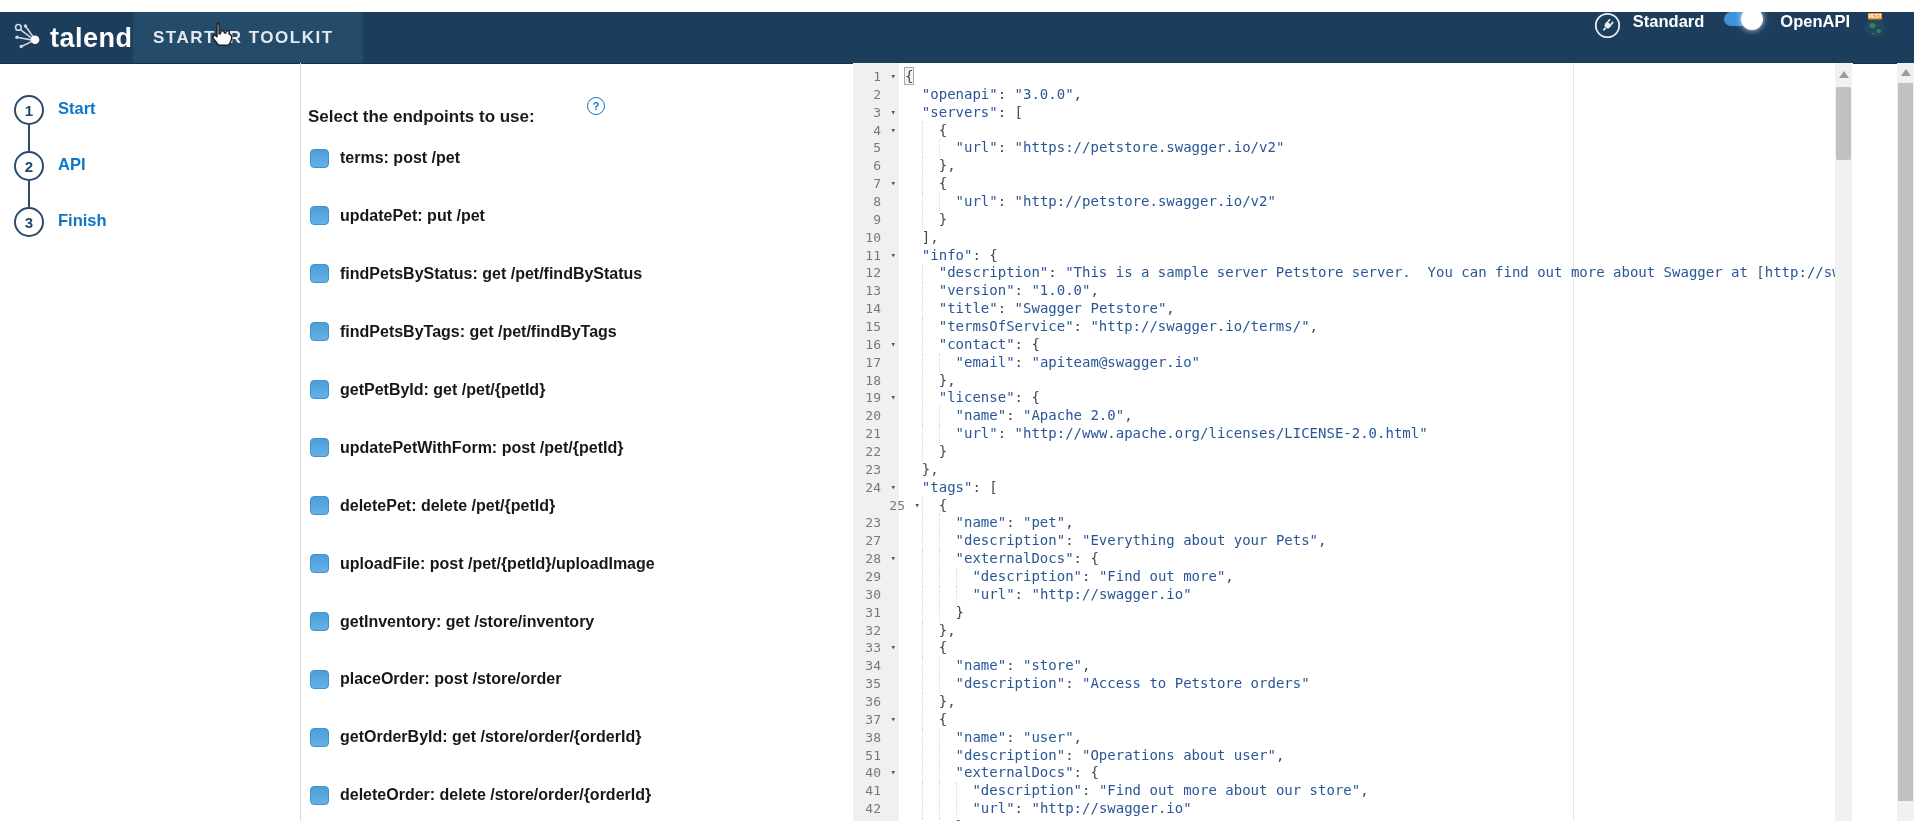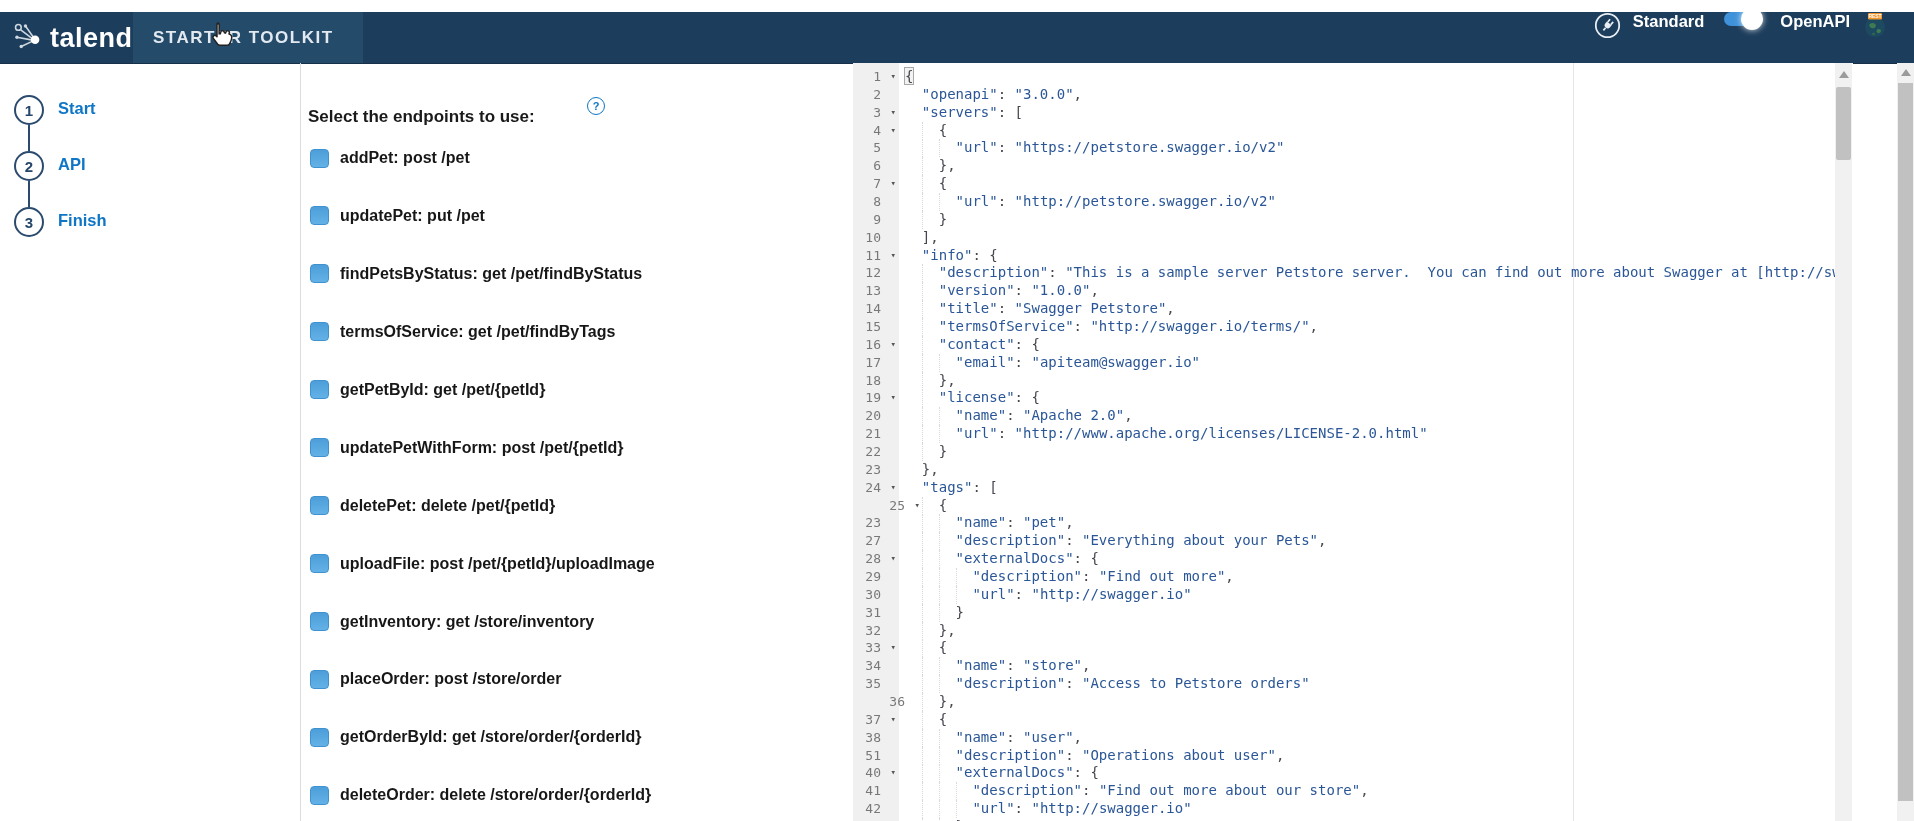--- a/index.html
+++ b/index.html
@@ -121,33 +121,33 @@
       <div class="step-circle" style="top: 195px;">3</div>
       <div class="step-label" style="top: 199px;">Finish</div>
     </nav>
 
   <div class="v-divider"></div>
   <h1 class="panel-title">Select the endpoints to use:</h1>
   <span class="help-icon">?</span>
   <div id="endpoint-list">
       <div class="endpoint-row" style="top: 136px;">
         <span class="cb"></span>
-        <span class="endpoint-label">addPet: post /pet</span>
+        <span class="endpoint-label">terms: post /pet</span>
       </div>
       <div class="endpoint-row" style="top: 193.94px;">
         <span class="cb"></span>
         <span class="endpoint-label">updatePet: put /pet</span>
       </div>
       <div class="endpoint-row" style="top: 251.88px;">
         <span class="cb"></span>
         <span class="endpoint-label">findPetsByStatus: get /pet/findByStatus</span>
       </div>
       <div class="endpoint-row" style="top: 309.82px;">
         <span class="cb"></span>
-        <span class="endpoint-label">termsOfService: get /pet/findByTags</span>
+        <span class="endpoint-label">findPetsByTags: get /pet/findByTags</span>
       </div>
       <div class="endpoint-row" style="top: 367.76px;">
         <span class="cb"></span>
         <span class="endpoint-label">getPetById: get /pet/{petId}</span>
       </div>
       <div class="endpoint-row" style="top: 425.7px;">
         <span class="cb"></span>
         <span class="endpoint-label">updatePetWithForm: post /pet/{petId}</span>
       </div>
       <div class="endpoint-row" style="top: 483.64px;">
@@ -287,21 +287,21 @@
         <div class="gutter-row" style="top: 576.424px;">
           <span class="lnum">33</span>
           <span class="fold">▾</span>
         </div>
         <div class="gutter-row" style="top: 594.281px;">
           <span class="lnum">34</span>
         </div>
         <div class="gutter-row" style="top: 612.138px;">
           <span class="lnum">35</span>
         </div>
-        <div class="gutter-row" style="top: 629.995px; padding-left: 24px;">
+        <div class="gutter-row" style="top: 629.995px;">
           <span class="lnum">36</span>
         </div>
         <div class="gutter-row" style="top: 647.852px;">
           <span class="lnum">37</span>
           <span class="fold">▾</span>
         </div>
         <div class="gutter-row" style="top: 665.709px;">
           <span class="lnum">38</span>
         </div>
         <div class="gutter-row" style="top: 683.566px;">

